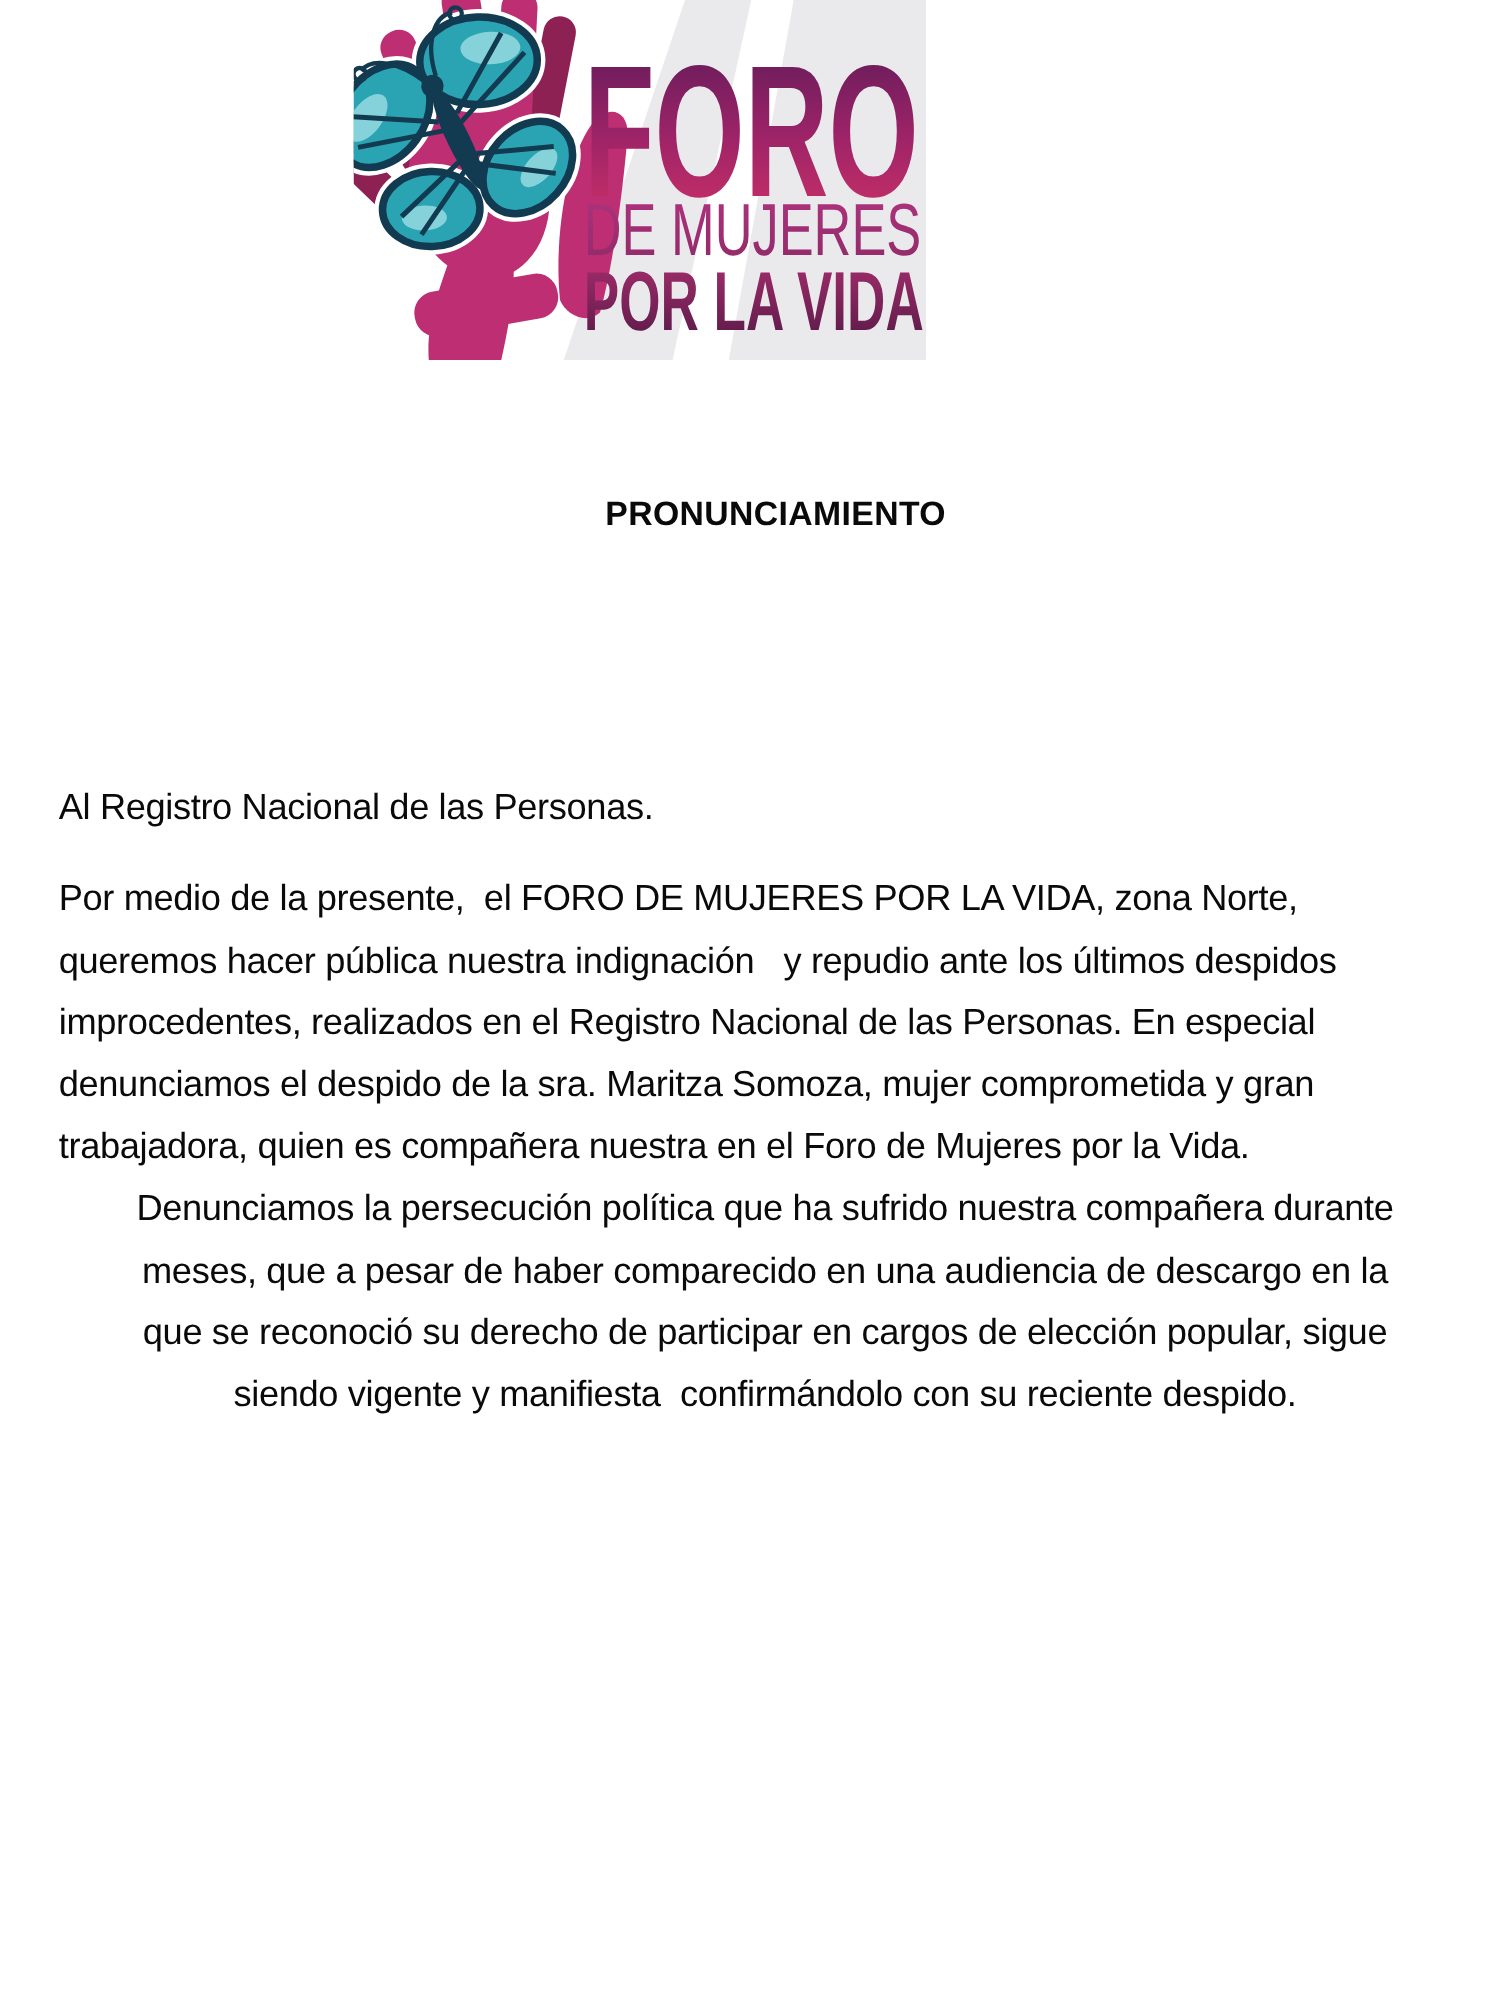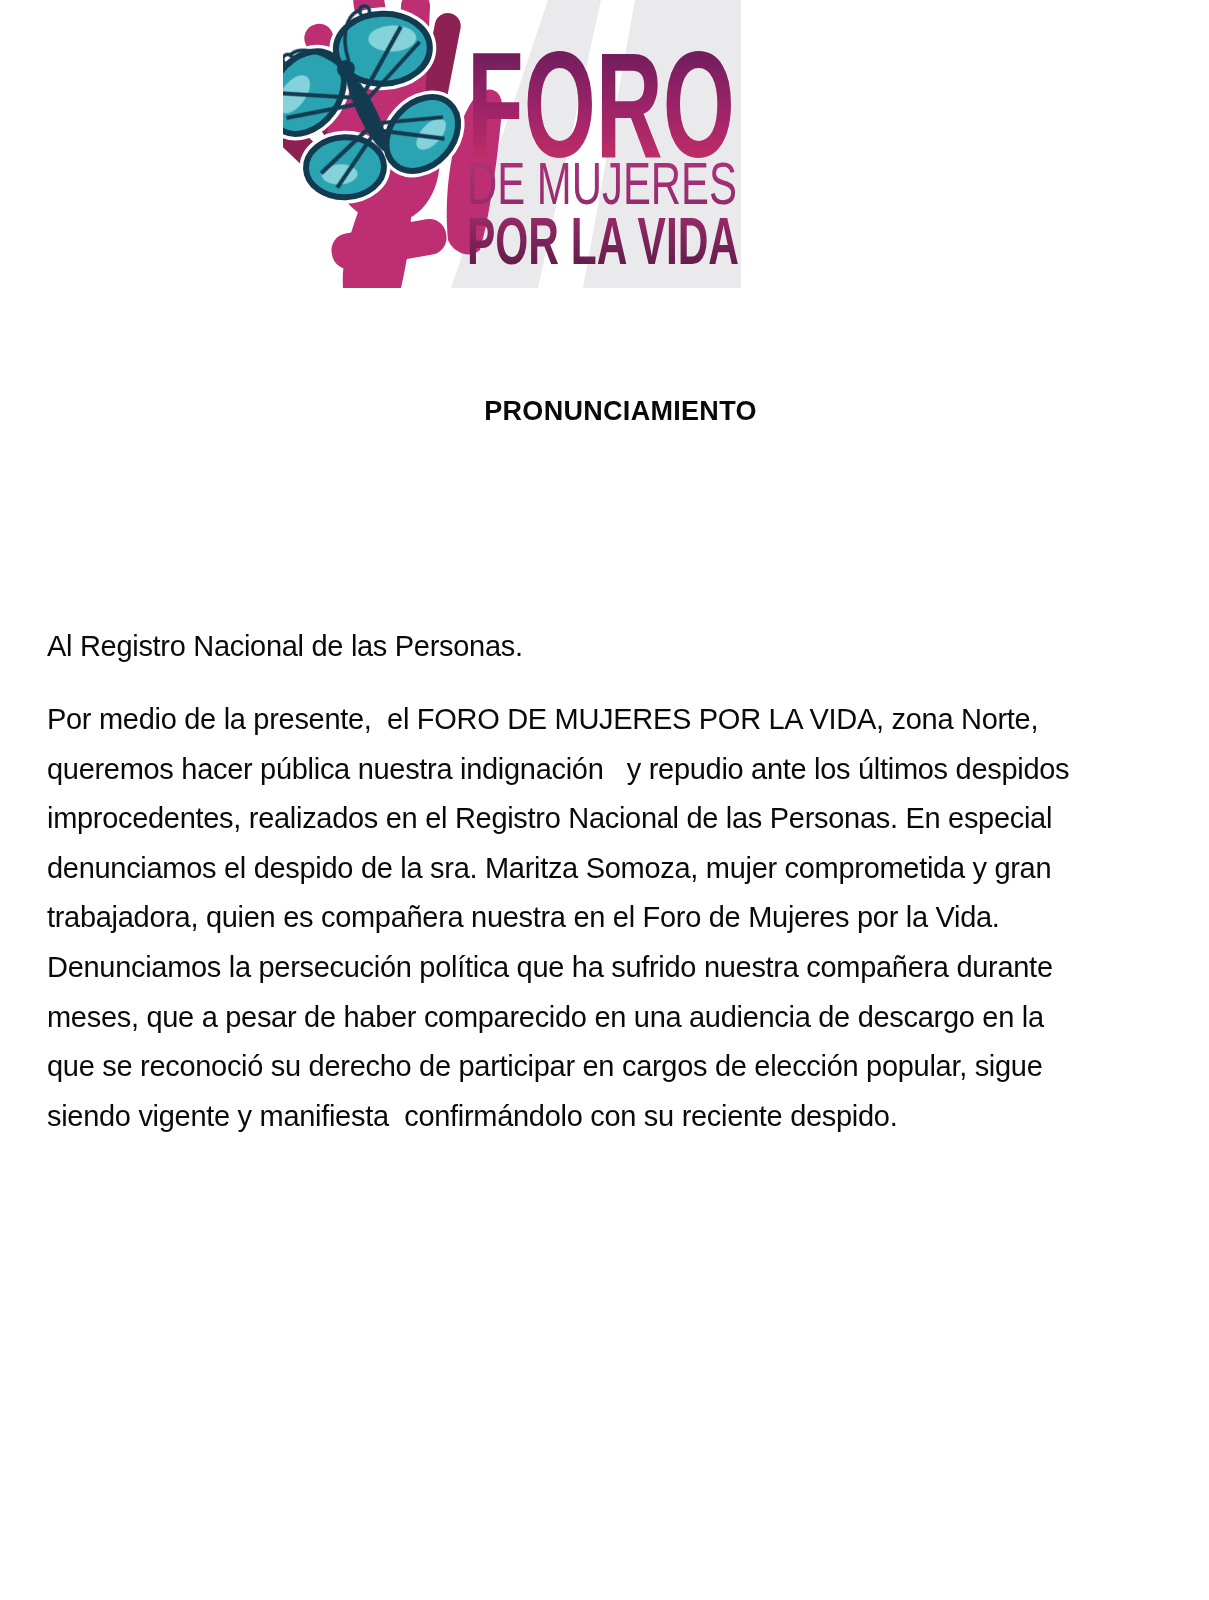--- a/index.html
+++ b/index.html
@@ -36,21 +36,21 @@
     left: 47px;
     width: 1130px;
     font-size: 29px;
     line-height: 49.5px;
     letter-spacing: -0.3px;
     white-space: pre-wrap;
   }
   .date-line     { top: 565px; }
   .addressee-line{ top: 622px; }
   .para-1        { top: 695px; }
-  .para-2        { top: 943px; }
+  .para-2        { top: 943px; text-align: center; }
   .para-3        { top: 1151px; }
   .centerline {
     position: absolute;
     left: 0;
     width: 100%;
     text-align: center;
     font-size: 29px;
     line-height: 49.5px;
     letter-spacing: -0.3px;
     white-space: pre-wrap;

